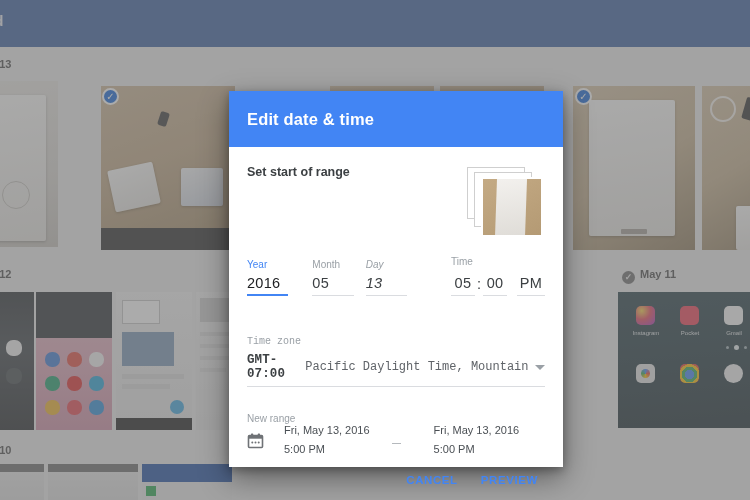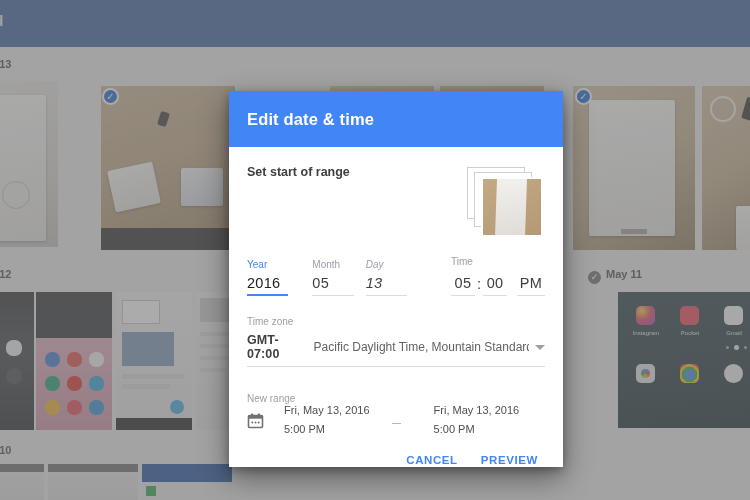--- a/index.html
+++ b/index.html
@@ -212,21 +212,21 @@
   .f-month { width: 48px; margin-left: 24px; }
   .f-day { width: 48px; margin-left: 12px; font-style: italic; }
   .f-time { margin-left: 44px; display: flex; align-items: flex-end; }
   .t-seg { font-size: 14.5px; color: #3c4043; padding-bottom: 4px; border-bottom: 1px solid #dadce0; display: block; text-align: center; letter-spacing: .3px; }
   .t-hh { width: 24px; }
   .t-colon { font-size: 14.5px; color: #3c4043; padding: 0 2px 4px 2px; border: none; }
   .t-mm { width: 24px; }
   .t-ampm { width: 28px; margin-left: 10px; }
 
   
-  .tz { margin-top: 20px; }
+  .tz { margin-top: 40px; font-family: Liberation Mono, monospace; }
   .tz-label { font-size: 10px; color: #9aa0a6; margin-bottom: 6px; display: block; }
   .tz-row {
     display: flex;
     align-items: center;
     border-bottom: 1px solid #dadce0;
     padding-bottom: 5px;
   }
   .tz-offset { font-size: 12.5px; color: #3c4043; font-weight: bold; margin-right: 11px; letter-spacing: .1px; }
   .tz-name { font-size: 12px; color: #5f6368; flex: 1 1 auto; white-space: nowrap; overflow: hidden; }
   .tz-caret {
@@ -322,21 +322,21 @@
     </div>
     <div class="sel-badge" style="left:575px; top:88px;">✓</div>
 
     <div class="thumb ph-desk2" style="left:702px; top:86px; width:64px; height:164px;">
       <div style="position:absolute; left:8px; top:10px; width:22px; height:22px; border-radius:50%; border:2px solid rgba(255,255,255,.8);"></div>
       <div style="position:absolute; left:42px; top:12px; width:12px; height:22px; background:#2e2e2e; border-radius:2px; transform:rotate(16deg);"></div>
       <div class="white-sheet" style="left:34px; top:120px; width:40px; height:44px;"></div>
     </div>
 
     <span class="date-label" style="left:-10px; top:268px;">y 12</span>
-    <span class="date-label" style="left:588px; top:268px;">
+    <span class="date-label" style="left:622px; top:268px;">
       <span class="chk">✓</span><span>May 11</span>
     </span>
 
     <div class="thumb ph-phone-dark" style="left:-24px; top:292px; width:58px; height:138px;">
 
       <div class="mini-icon" style="left:30px; top:48px; width:16px; height:16px; background:#f1f1f1;"></div>
 
       <div class="mini-icon" style="left:30px; top:76px; width:16px; height:16px; background:#444a4e;"></div>
     </div>
 

